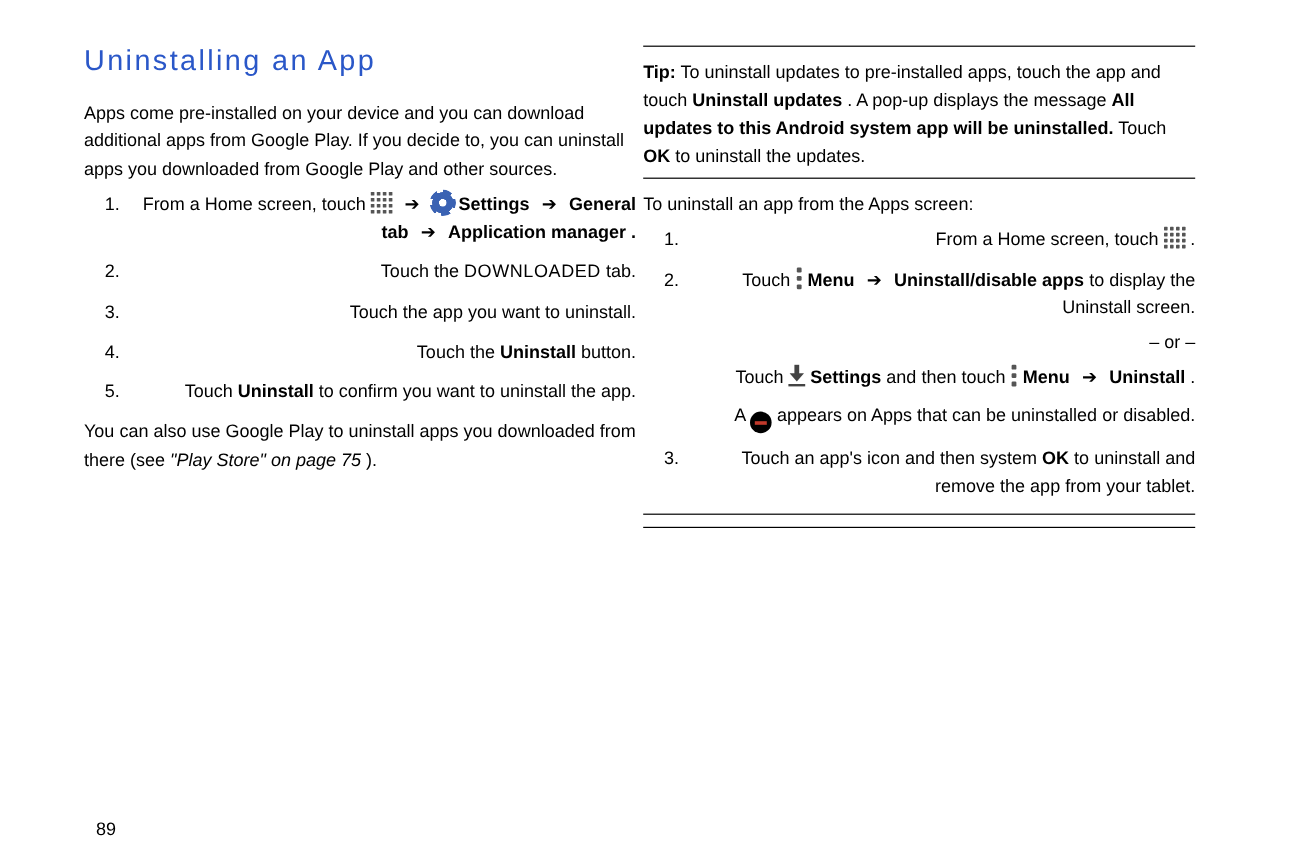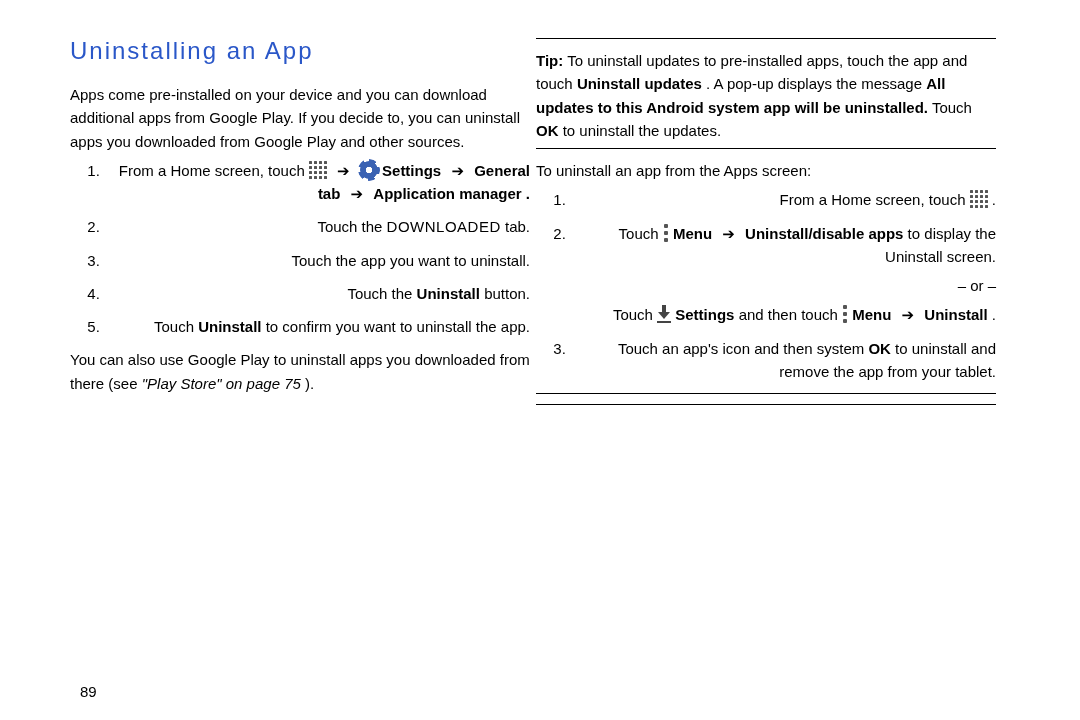--- a/index.html
+++ b/index.html
@@ -137,20 +137,27 @@
         <span class="shaft"></span><span class="head"></span><span class="bar"></span>
       </span>
       <b> Settings</b>
       <span> and then touch </span>
       <span class="icon vdots-icon"><span style="top: 0px;"></span><span style="top: 7px;"></span><span style="top: 14px;"></span></span>
       <b> Menu </b>
       <span class="arrow">➔</span>
       <b> Uninstall</b>
       <span>.</span>
 
+      <p style="margin:8px 0 0 0;">
+        <span>A </span>
+        <span class="icon minus-badge">
+              <span></span>
+            </span>
+        <span> appears on Apps that can be uninstalled or disabled.</span>
+      </p>
     </li>
     <li>
       <span>Touch an app's icon and then system </span>
       <b>OK</b>
       <span> to uninstall and remove the app from your tablet.</span>
     </li>
   </ol>
 
   <hr class="rule">
   <hr class="rule">

